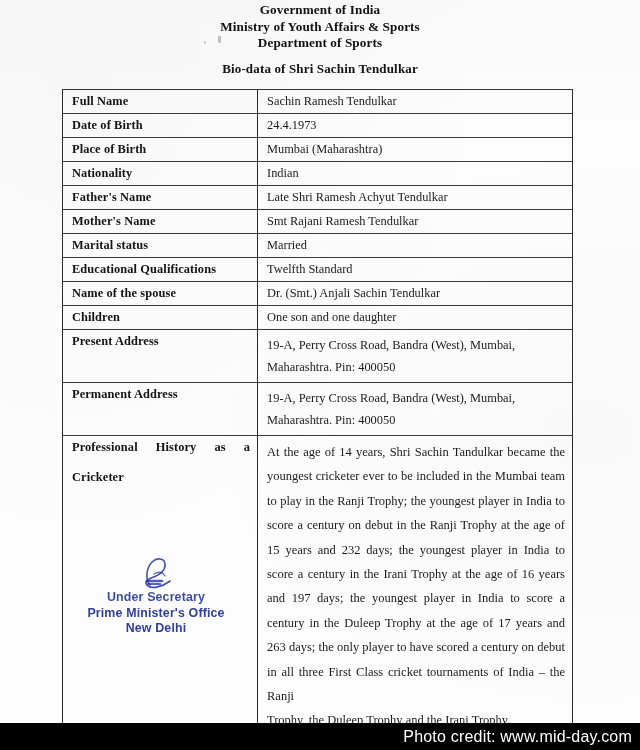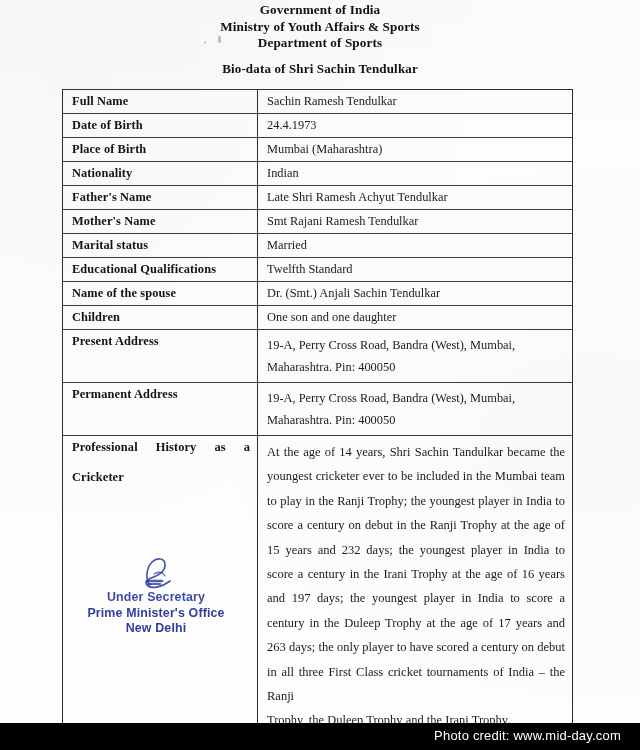--- a/index.html
+++ b/index.html
@@ -174,24 +174,24 @@
   .credit-bar {
     position: absolute;
     left: 0;
     top: 723px;
     width: 640px;
     height: 27px;
     background: #000000;
   }
   .credit-text {
     position: absolute;
-    right: 19px;
+    right: 8px;
     top: 728px;
     font-family: "Liberation Sans", "DejaVu Sans", sans-serif;
-    font-size: 13px;
+    font-size: 16px;
     color: #ffffff;
     letter-spacing: 0.2px;
   }
 </style>
 </head>
 <body>
 
 <div class="scan">
 
   <div class="header">

